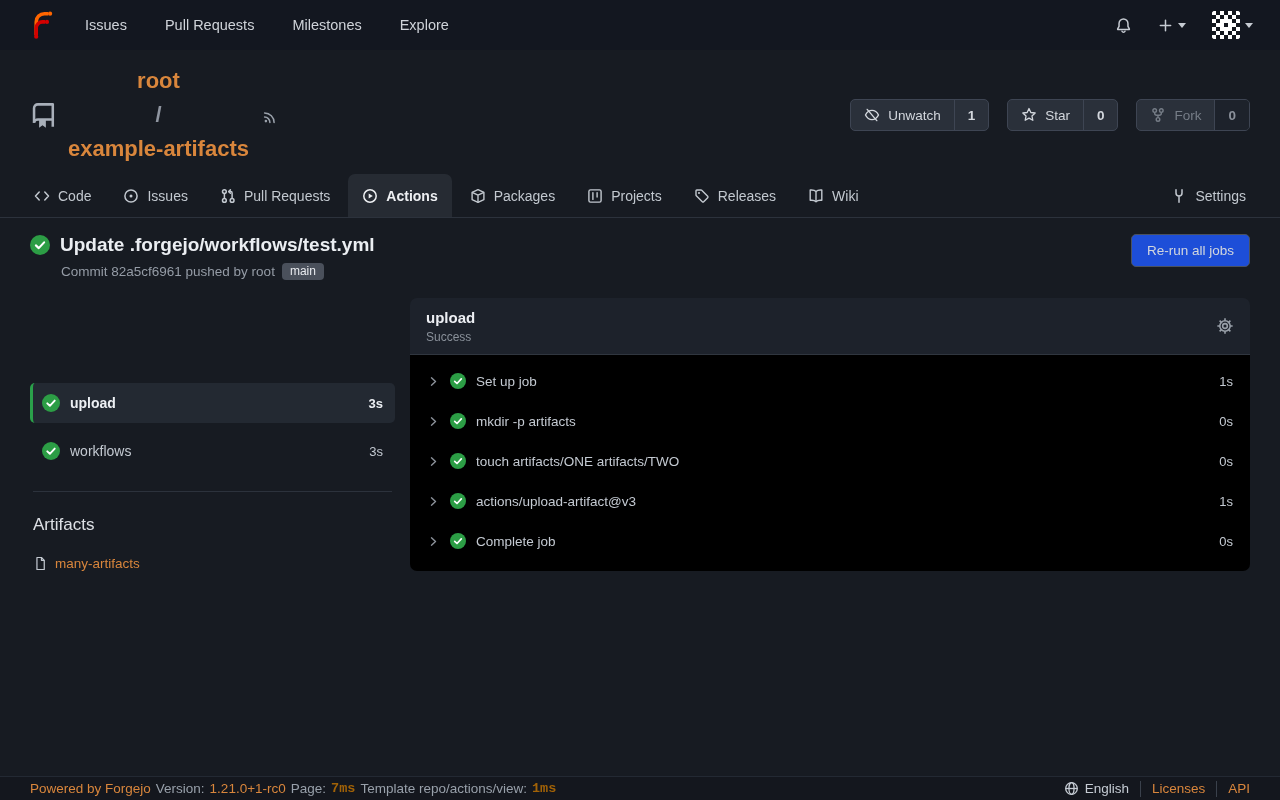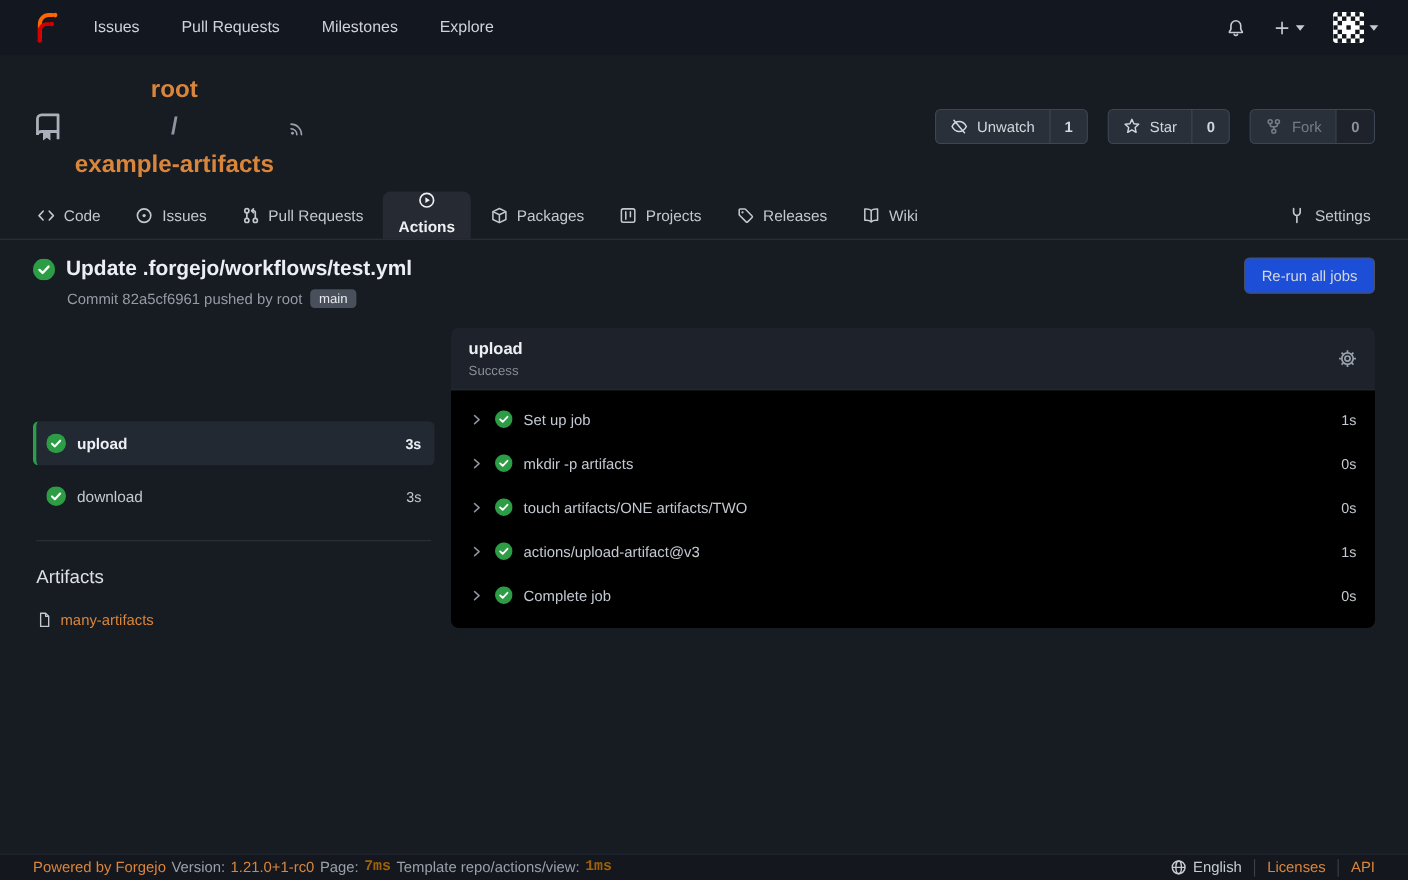--- a/index.html
+++ b/index.html
@@ -34,21 +34,21 @@
   .repo-actions { margin-left:auto; display:flex; gap:18px; }
   .btn-group { display:flex; align-items:stretch; height:32px; border:1px solid #3e4553; border-radius:5px; overflow:hidden; background:#2a303a; font-size:13.5px; color:#d3d7dd; cursor:pointer; }
   .btn-main { display:flex; align-items:center; gap:8px; padding:0 13px; }
   .btn-count { display:flex; align-items:center; padding:0 13px; border-left:1px solid #3e4553; font-weight:700; }
   .btn-group.disabled { color:#767d87; cursor:default; }
   .btn-group.disabled .btn-count { background:#1d222b; color:#8b919b; }
 
   
   .tabs { display:flex; align-items:stretch; height:44px; padding:0 18px; border-bottom:1px solid #2c323c; }
   .tab { display:flex; align-items:center; gap:8px; padding:0 14px; margin:0 2px; color:#c2c8cf; font-size:14px; cursor:pointer; }
-  .tab.active { background:#262b33; border-radius:7px 7px 0 0; color:#eef0f3; font-weight:700;flex-direction:column; }
+  .tab.active { background:#262b33; border-radius:7px 7px 0 0; color:#eef0f3; font-weight:700; }
   .tab-spacer { flex:1; }
 
   
   .main { padding:16px 30px 0; }
   .run-header { display:flex; align-items:flex-start; }
   .run-title-row { display:flex; align-items:center; gap:10px; }
   .run-title { font-size:19px; font-weight:700; color:#ebeef2; }
   .commit-line { margin-left:31px; margin-top:7px; font-size:13.5px; color:#959ca6; display:flex; align-items:center; gap:7px; }
   .badge { background:#4a505b; color:#e8eaee; border-radius:4px; padding:2px 8px 3px; font-size:12px; line-height:1; }
   .rerun-btn { margin-left:auto; background:#1d4ed8; border:1px solid #4a5260; color:#d3d7dd; border-radius:5px; padding:8px 15px; font-size:13.5px; cursor:pointer; }
@@ -375,21 +375,21 @@
         <svg class="ic" width="18" height="18">
             <use href="#s-check"></use>
           </svg>
         <span>upload</span>
         <span class="job-duration">3s</span>
       </div>
       <div class="job-row">
         <svg class="ic" width="18" height="18">
             <use href="#s-check"></use>
           </svg>
-        <span>download</span>
+        <span>workflows</span>
         <span class="job-duration">3s</span>
       </div>
 
       <div class="sidebar-divider"></div>
       <h3 class="artifacts-title">Artifacts</h3>
       <div class="artifact-item">
         <svg class="ic" width="15" height="15">
             <use href="#s-file"></use>
           </svg>
         <span>many-artifacts</span>

